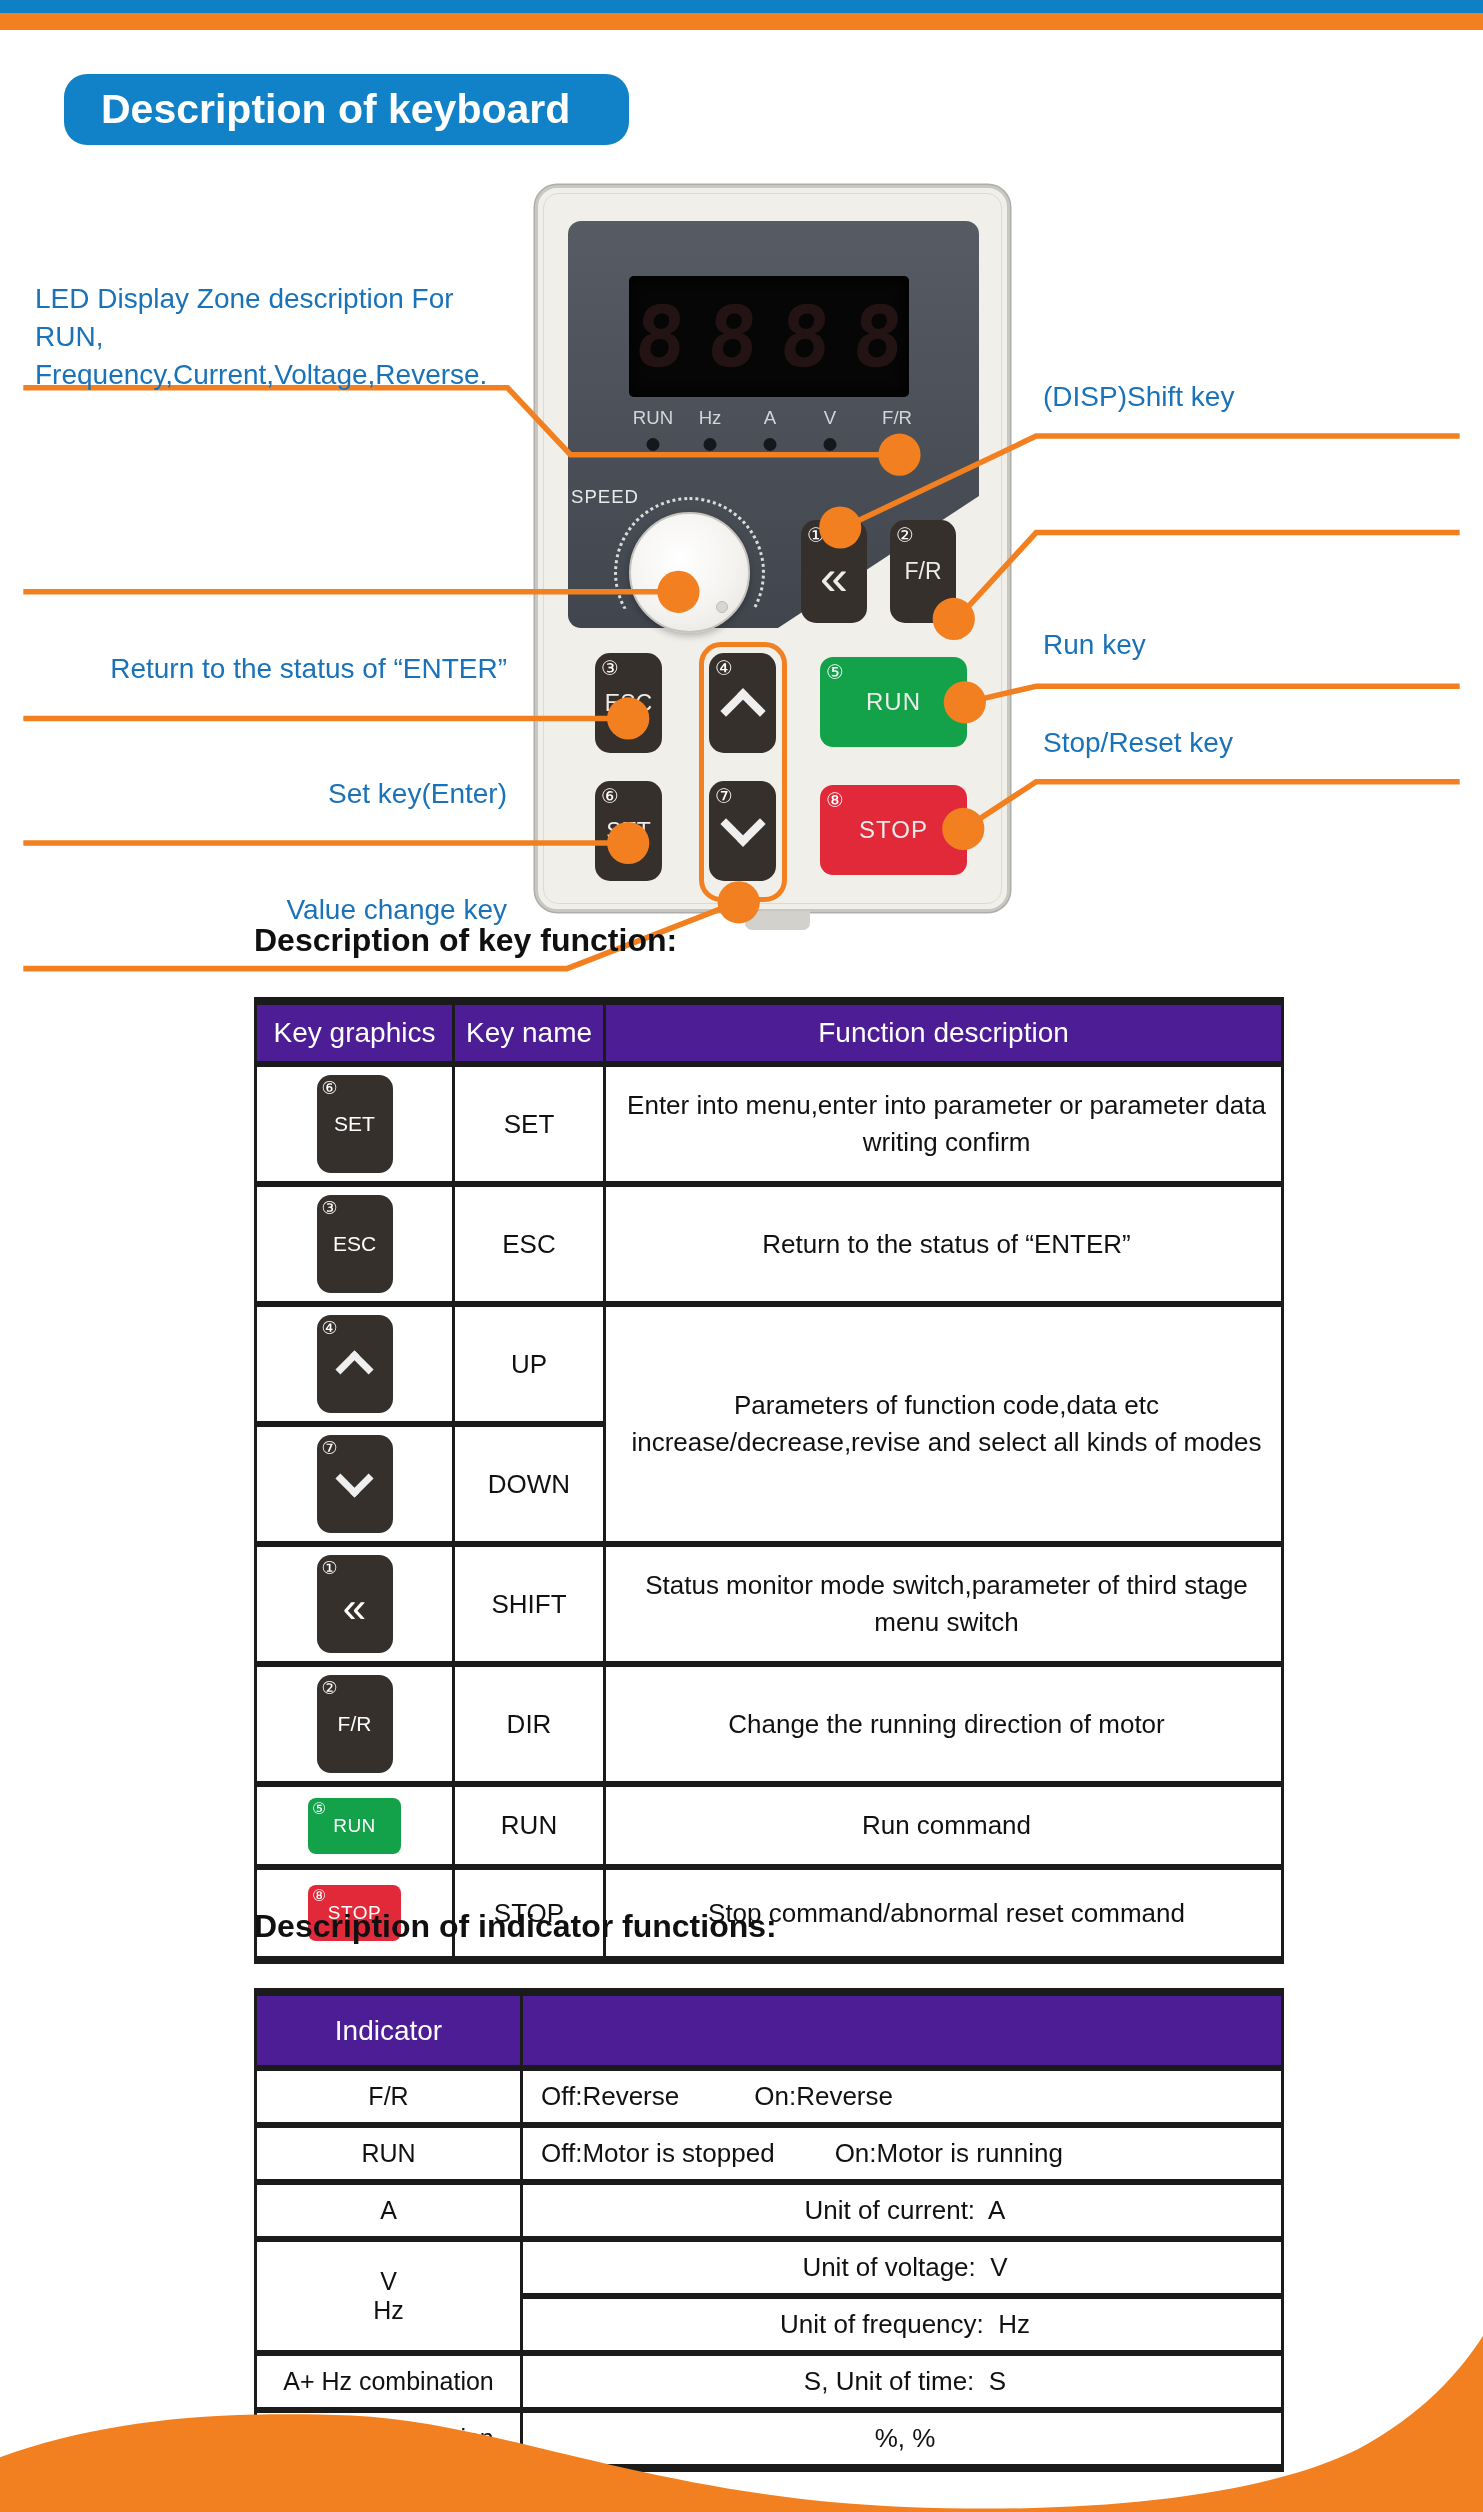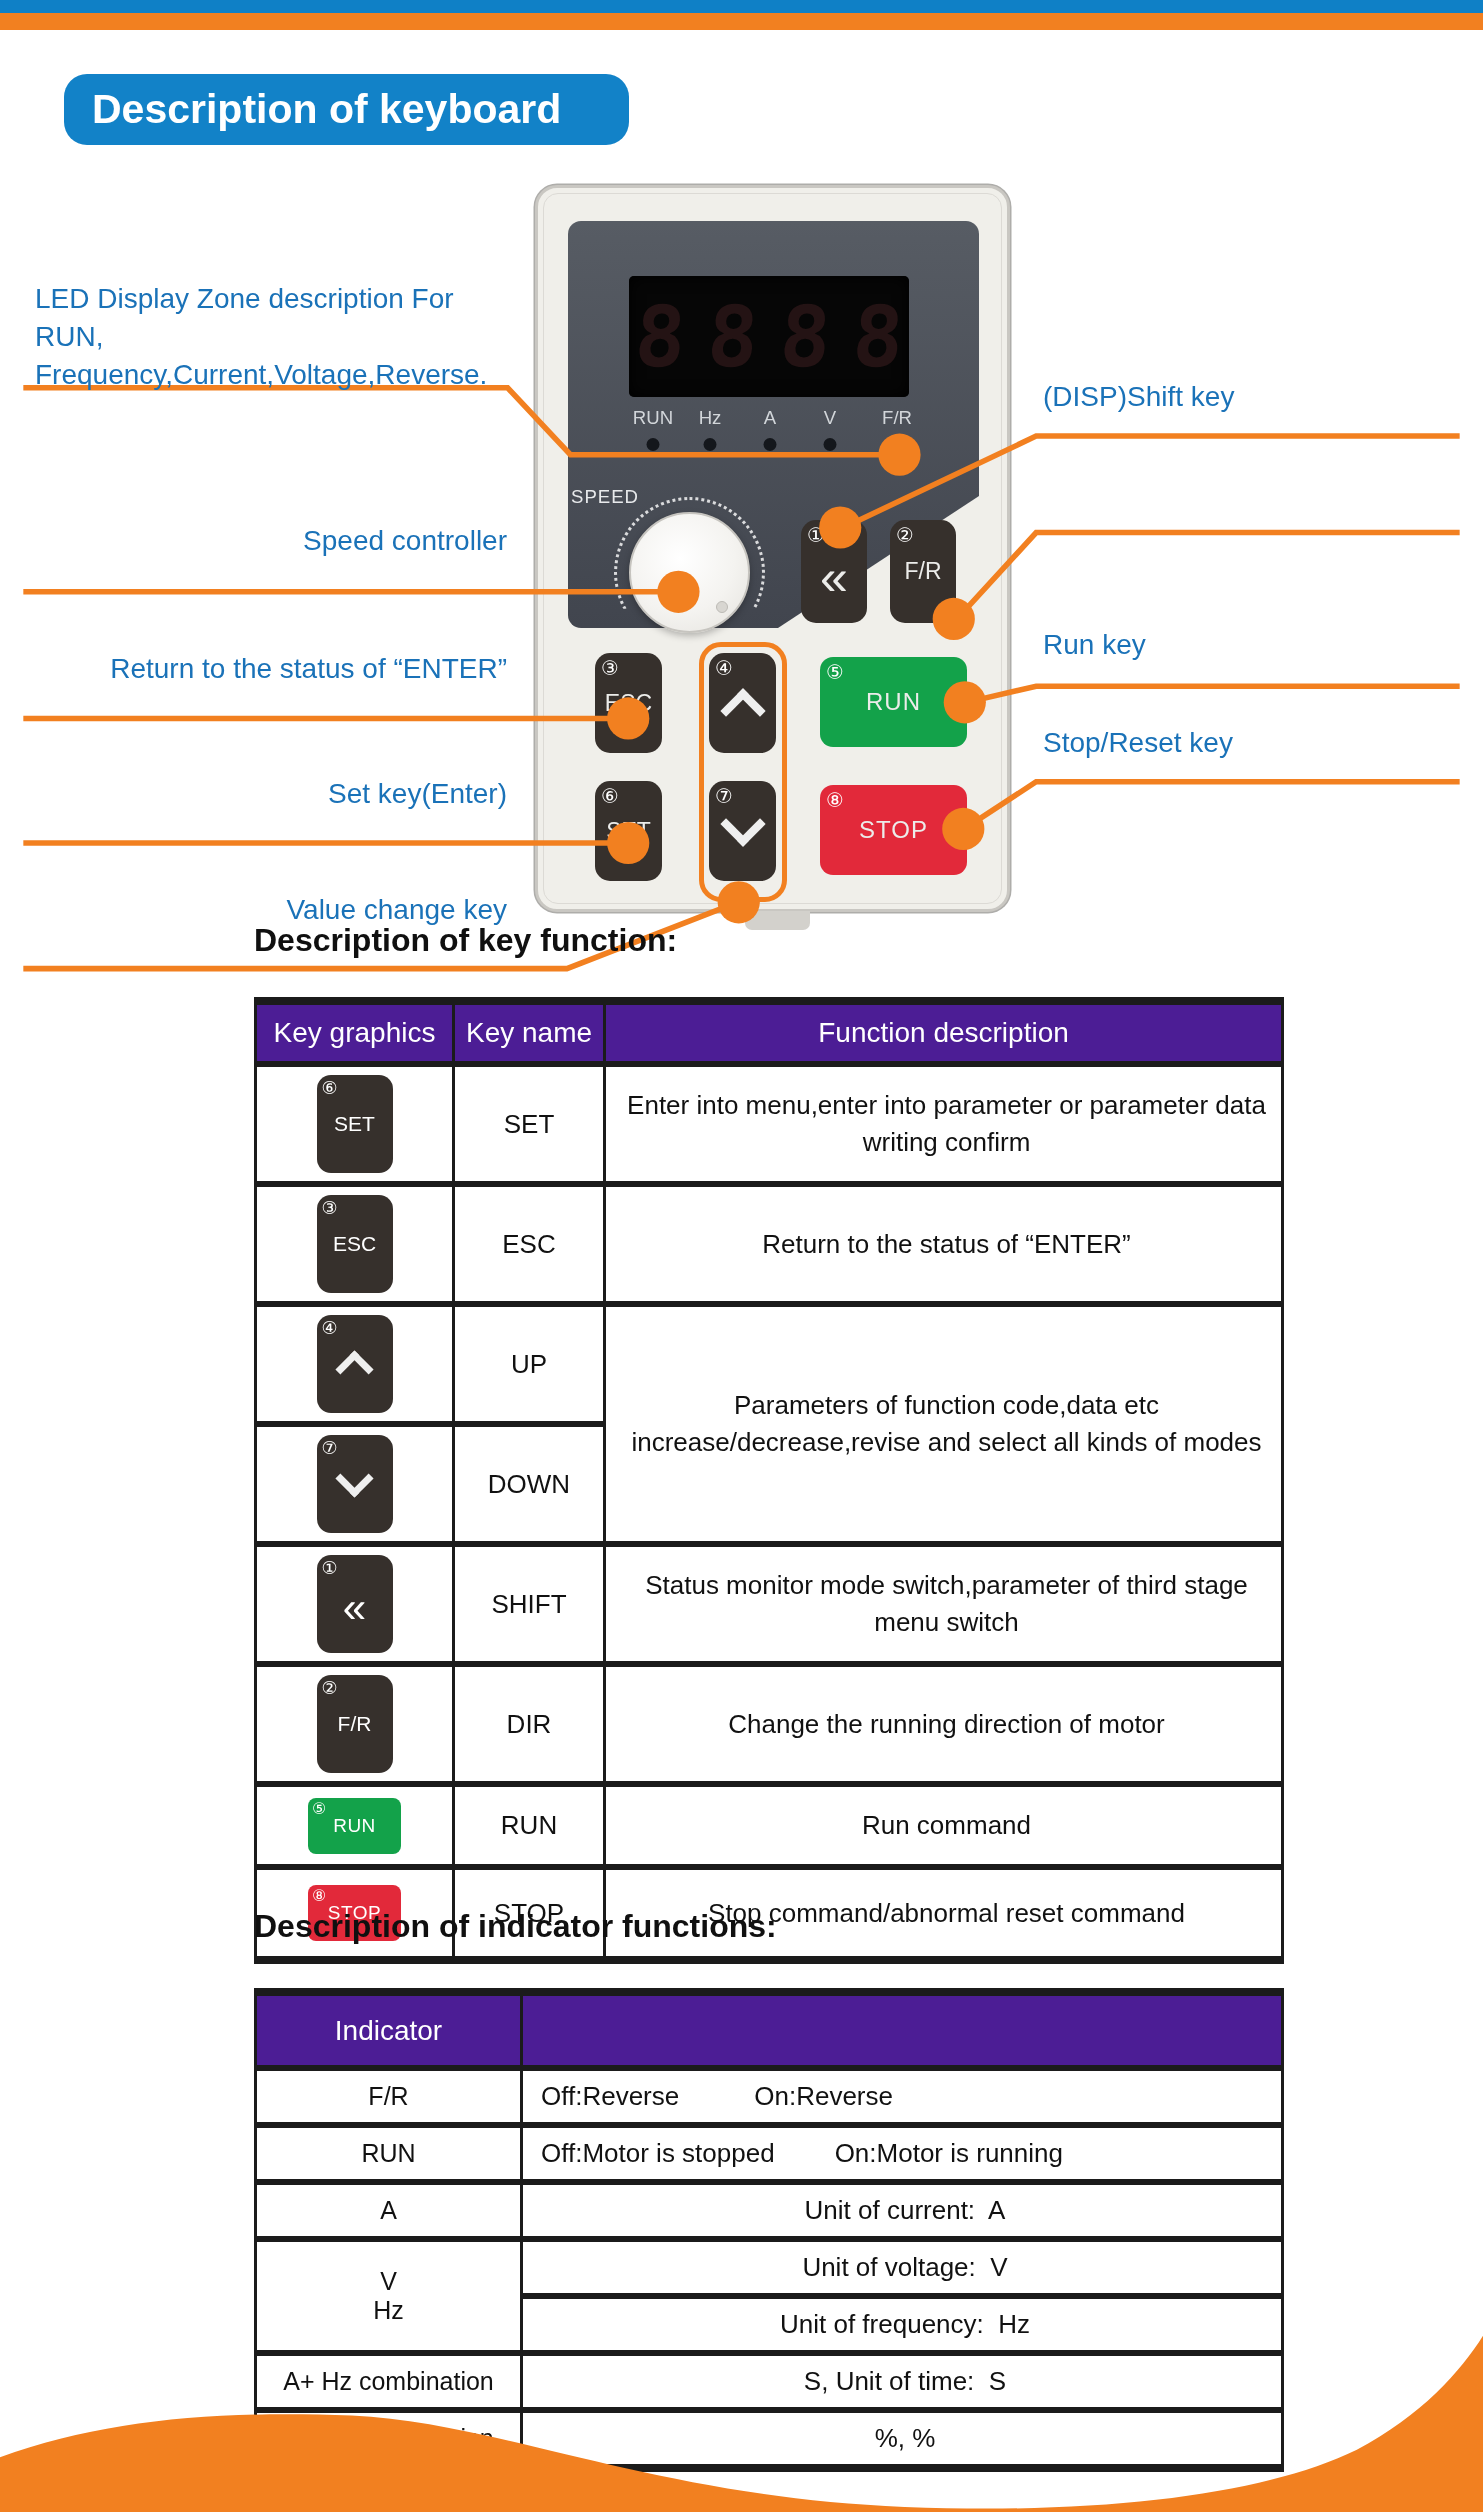--- a/index.html
+++ b/index.html
@@ -4,21 +4,21 @@
 <style>
   html,body{margin:0;padding:0;background:#fff;}
   .page{position:relative;width:1484px;height:2520px;background:#ffffff;overflow:hidden;
         font-family:"Liberation Sans",sans-serif;}
 
   
   .bar-blue{position:absolute;left:0;top:0;width:1484px;height:13px;background:#0F80C6;}
   .bar-orange{position:absolute;left:0;top:13px;width:1484px;height:16.6px;background:#F28020;}
   .title-btn{position:absolute;left:64px;top:74px;width:565px;height:71px;border-radius:23px;
              background:#1282C8;color:#fff;font-size:41px;font-weight:700;
-             display:flex;align-items:center;padding-left:28px;box-sizing:border-box;}
+             display:flex;align-items:center;padding-left:37px;box-sizing:border-box;}
 
   
   .kp-body{position:absolute;left:535px;top:185px;width:475px;height:727px;background:#F0EFEA;
            border:3px solid #C9C7C2;border-radius:22px;box-shadow:0 0 0 1.5px #AEADAA;box-sizing:border-box;}
   .kp-inner{position:absolute;left:543px;top:193px;width:459px;height:711px;border:1.5px solid #DCDAD5;
             border-radius:15px;box-sizing:border-box;}
   .kp-tab{position:absolute;left:745px;top:911px;width:65px;height:19px;background:#D3D1CC;
           border-radius:0 0 7px 7px;}
   .dark-zone{position:absolute;left:568px;top:221px;width:411px;height:407px;border-radius:13px;
              background:linear-gradient(#575C64,#41454E);}
@@ -189,21 +189,20 @@
       <circle cx="1898" cy="1232" r="42"></circle>
       <circle cx="1920" cy="1398" r="42"></circle>
       <circle cx="1917" cy="1650" r="42"></circle>
     </g>
   </svg>
 
   <div class="co left-align" style="top:280px">
     <div>LED Display Zone description For RUN,</div>
     <div>Frequency,Current,Voltage,Reverse.</div>
   </div>
-  <div class="co right-align" style="top:522px">Speed controller</div>
   <div class="co right-align" style="top:650px">Return to the status of “ENTER”</div>
   <div class="co right-align" style="top:775px">Set key(Enter)</div>
   <div class="co right-align" style="top:891px">Value change key</div>
 
   <div class="co rside" style="top:378px">(DISP)Shift key</div>
   <div class="co rside" style="top:626px">Run key</div>
   <div class="co rside" style="top:724px">Stop/Reset key</div>
 
   <div class="sec-heading" style="top:922px">Description of key function:</div>
 

